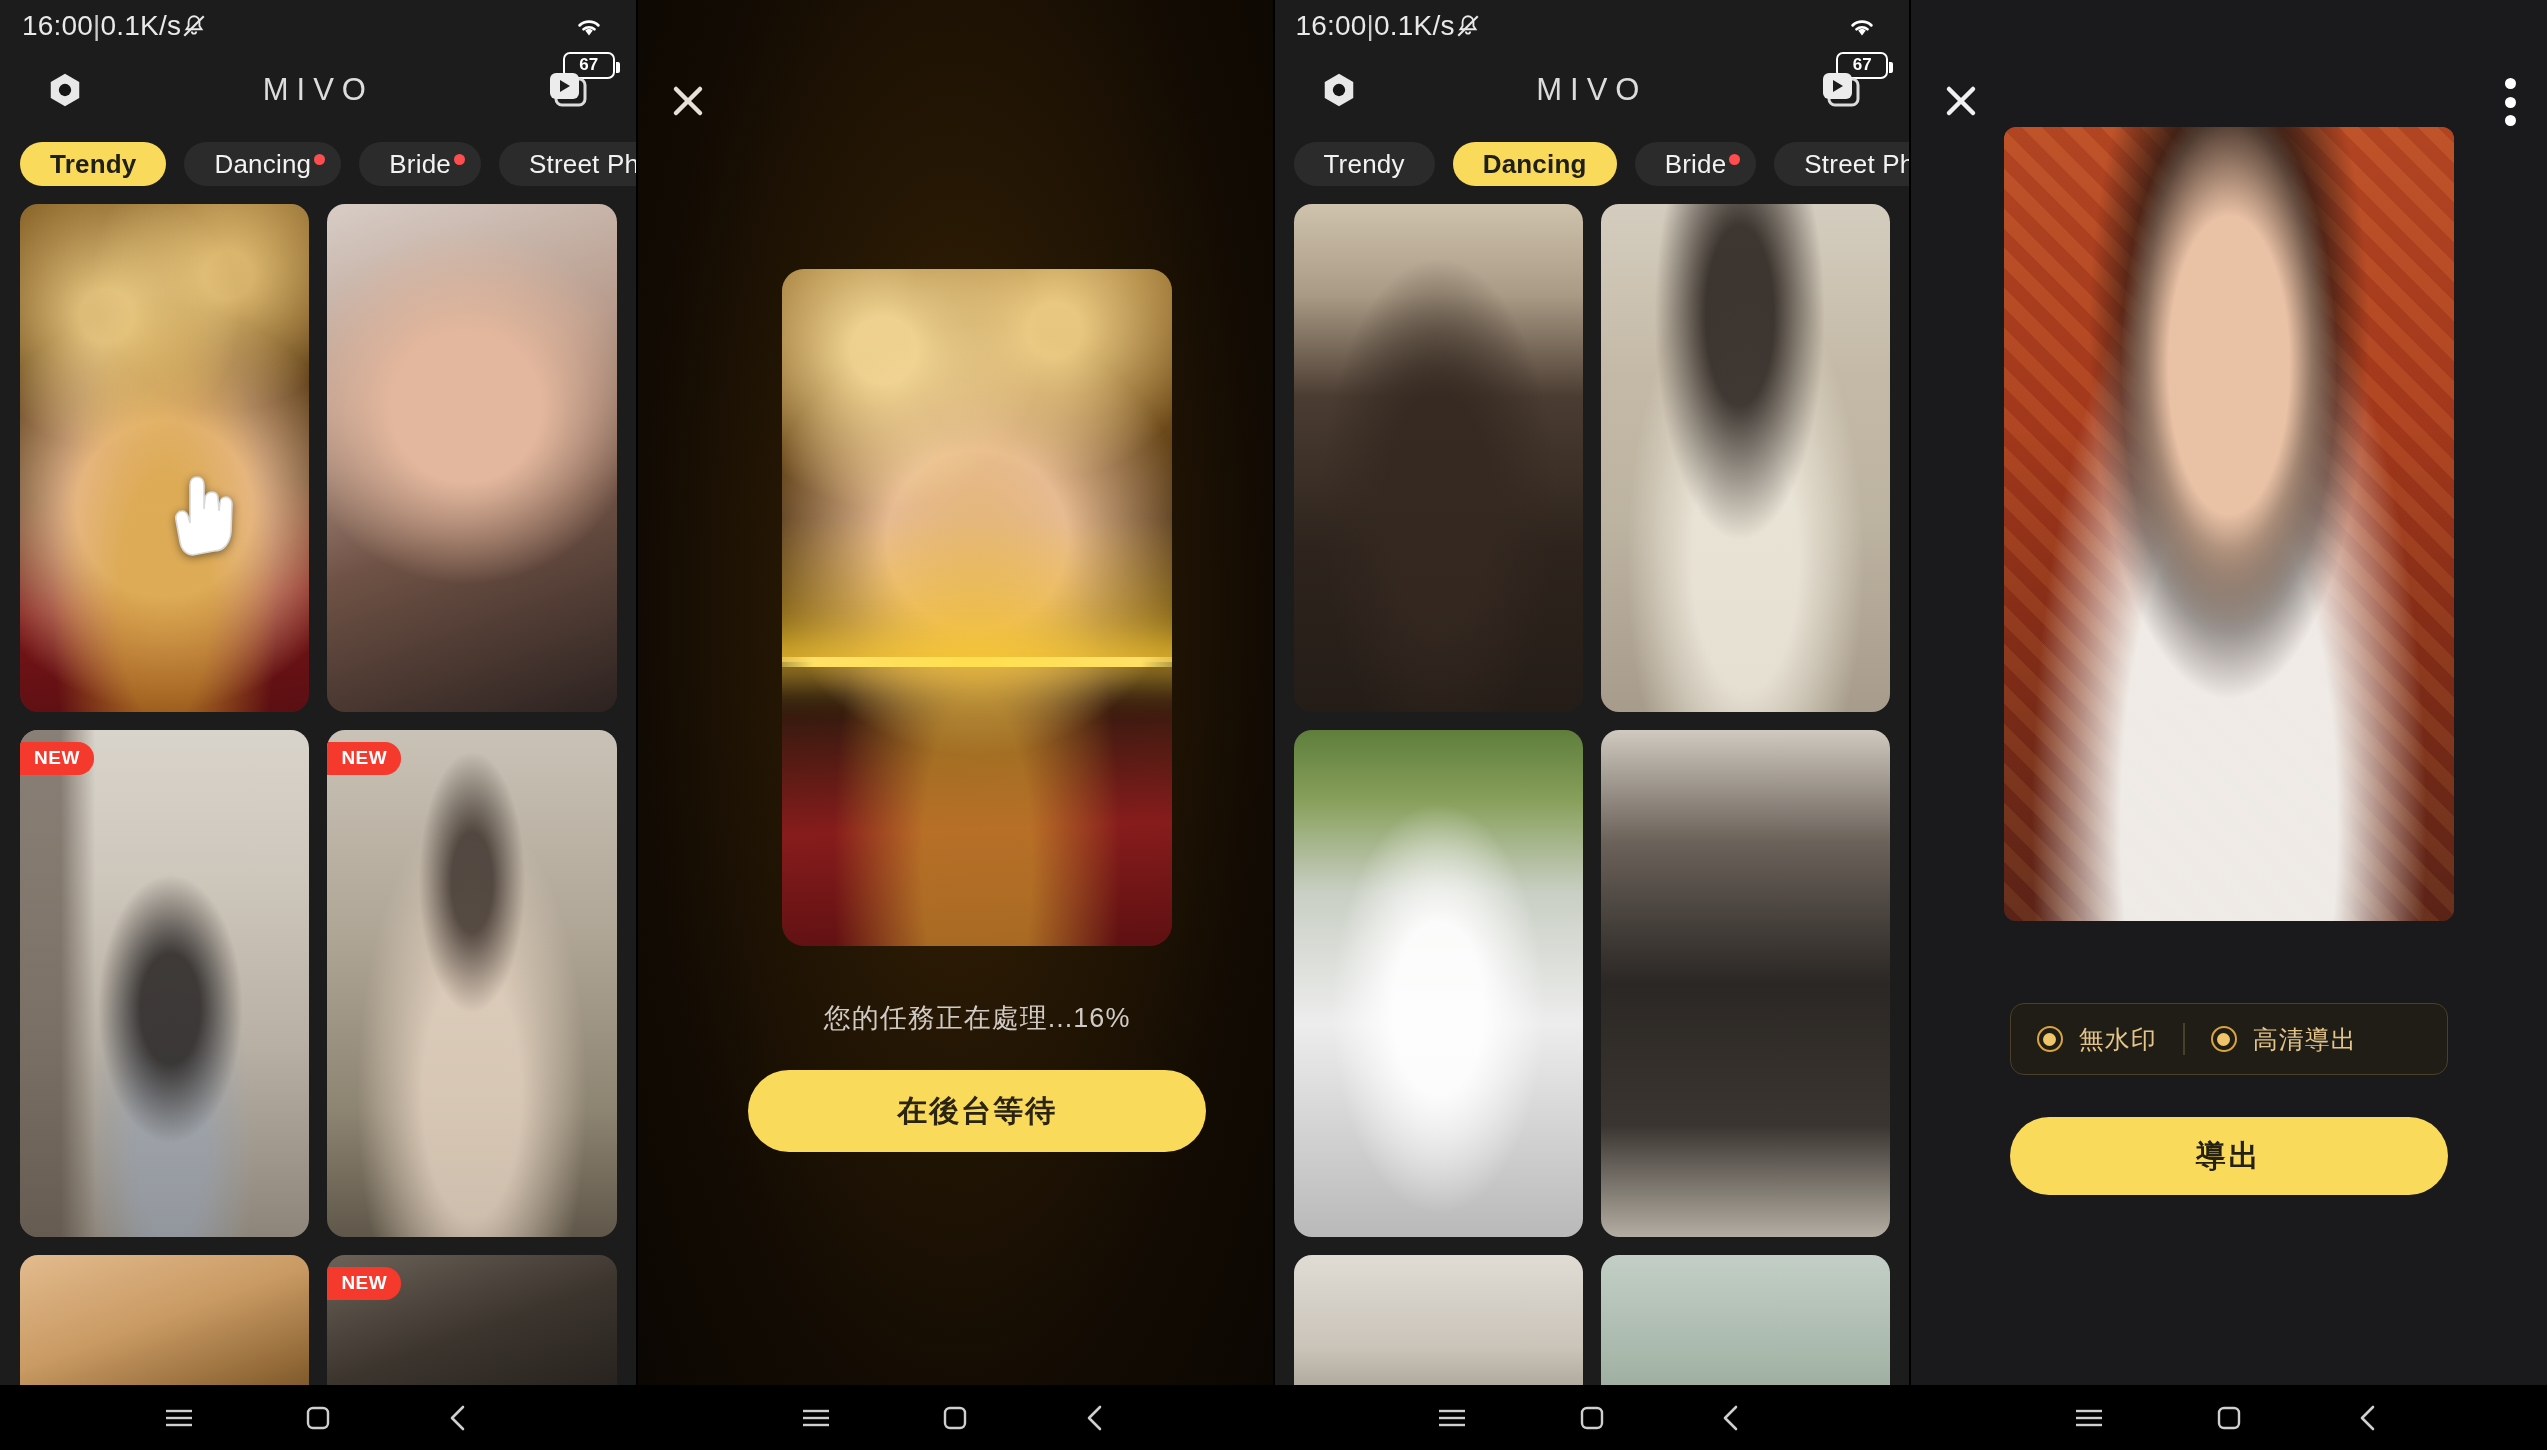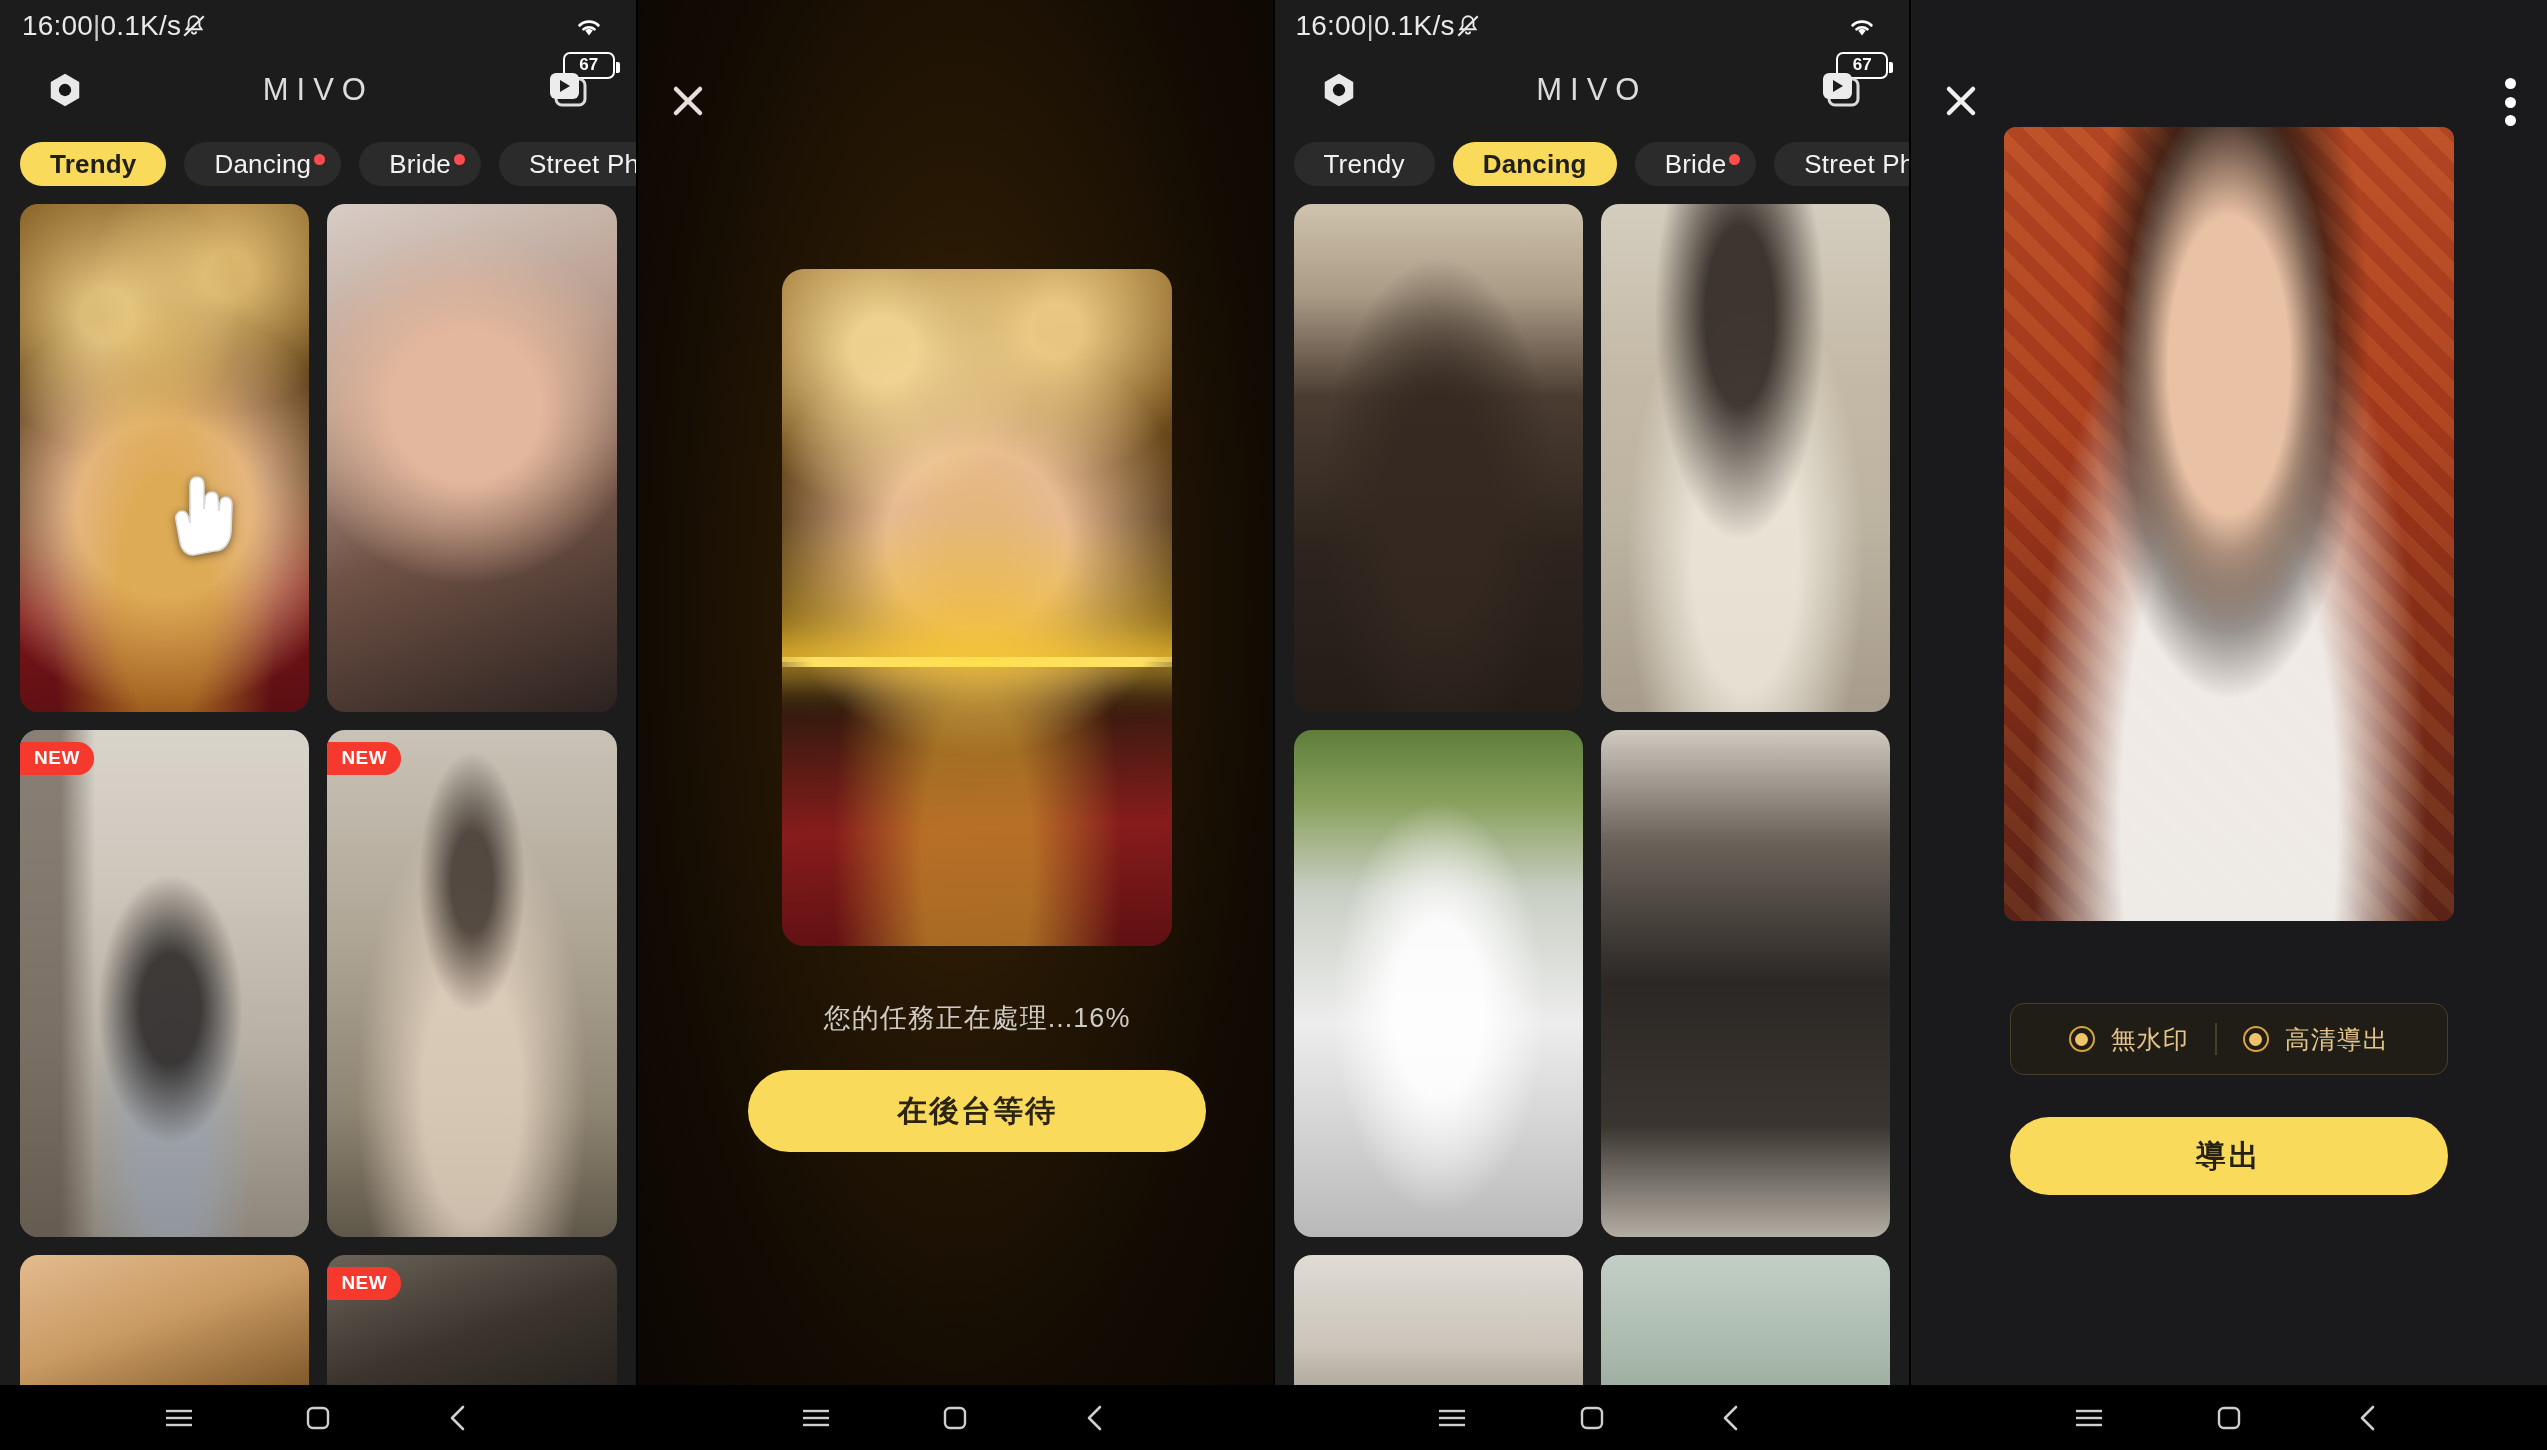--- a/index.html
+++ b/index.html
@@ -139,21 +139,21 @@
     display: flex; flex-direction: column; justify-content: space-between; align-items: center; }
   .kebab i { width: 11px; height: 11px; border-radius: 50%; background: #fff; display:block; }
   .preview {
     margin: 0 auto; width: 450px; height: 794px; border-radius: 12px; overflow: hidden;
     position: relative; background: #2b2b2b;
   }
   .opt-row {
     margin: 82px auto 16px auto; width: 438px; height: 72px;
     border: 1.5px solid #4a402a; border-radius: 14px;
     background: #201d16;
-    display: flex; align-items: center; justify-content: center;
+    display: flex; align-items: center; 
   }
   .opt { display: flex; align-items: center; gap: 16px; padding: 0 26px; }
   .radio {
     width: 26px; height: 26px; border-radius: 50%;
     border: 2.5px solid #d9a43c; display: flex; align-items: center; justify-content: center;
   }
   .radio::after { content:""; width: 13px; height: 13px; border-radius: 50%; background: #f0c46a; }
   .opt-label { color: #e4c488; font-size: 25px; letter-spacing: 1px; }
   .opt-div { width: 2px; height: 32px; background: #4a402a; }
   .export-btn {

